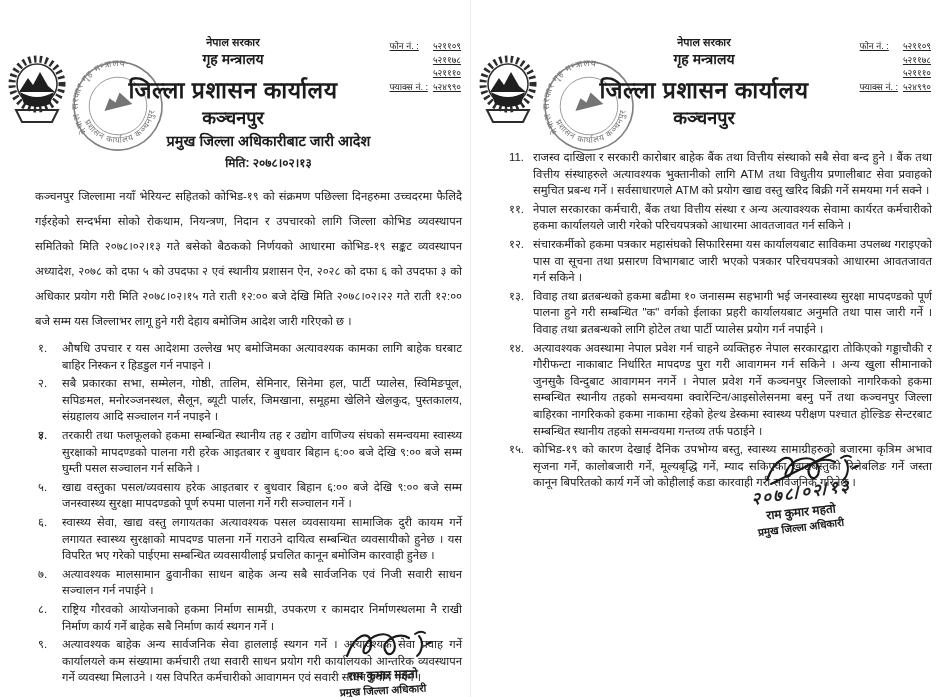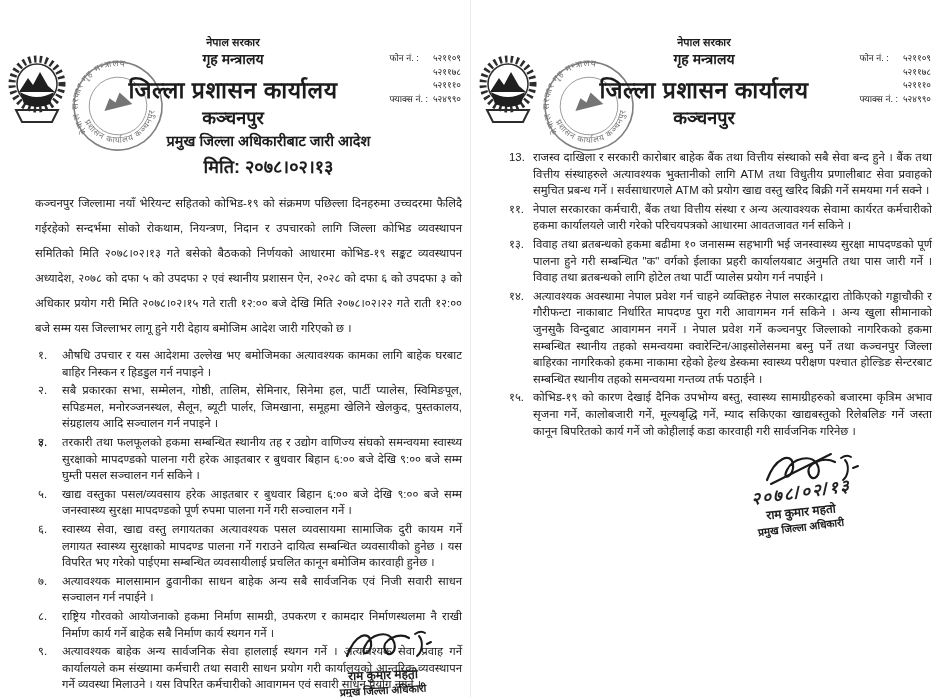--- a/index.html
+++ b/index.html
@@ -10,30 +10,30 @@
   .page--right { border-left:1px solid #ececec; }
 
   
   .emblem { position:absolute; left:6px; top:52px; width:62px; height:82px; }
   .stamp  { position:absolute; left:70px; top:58px; width:96px; height:96px; transform:rotate(-14deg); opacity:.85; }
   .lh-center { position:absolute; left:93px; top:36px; width:280px; text-align:center; line-height:1.25; }
   .lh-govt     { font-size:11px; font-weight:bold; }
   .lh-ministry { font-size:14px; font-weight:bold; margin-top:1px; }
   .lh-office   { font-size:23px; font-weight:bold; letter-spacing:.5px; margin-top:8px; white-space:nowrap; }
   .lh-district { font-size:18px; font-weight:bold; margin-top:2px; }
-  .lh-contact { position:absolute; right:8px; top:52px; font-size:9px; line-height:1.5; color:#222; }
+  .lh-contact { position:absolute; right:8px; top:40px; font-size:9px; line-height:1.5; color:#222;text-decoration:underline; }
   .lh-contact table { border-collapse:collapse; }
   .lh-contact td { padding:0 1px; vertical-align:top; }
   .lh-contact .num { text-align:right; padding-left:4px; }
 
   
   .content { position:absolute; left:35px; right:8px; top:130px; }
   .content--p2 { top:143px; }
   .doc-title { text-align:center; font-size:14.5px; font-weight:bold; margin-left:40px; }
-  .doc-date  { text-align:center; font-size:18px; font-weight:bold; margin-top:4px; margin-left:40px; }
+  .doc-date  { text-align:center; font-size:12px; font-weight:bold; margin-top:4px; margin-left:40px; }
   .intro { margin-top:13px; font-size:11.4px; line-height:25px; text-align:justify; }
   .items { margin-top:6px; }
   .item { position:relative; padding-left:27px; font-size:11.4px; line-height:16.6px; text-align:justify; margin-top:2px; }
   .item .item-num { position:absolute; left:3px; top:0; }
   .closing { font-size:11.4px; line-height:17px; text-align:justify; margin-top:10px; margin-left:-2px; }
 
   
   .sig1 { position:absolute; right:12px; top:626px; width:150px; text-align:center; }
   .sig1 .squiggle { margin-left:20px; }
   .sig1 .sig-name  { font-size:12px; font-weight:bold; transform:rotate(-2deg); margin-top:-4px; }
@@ -180,22 +180,23 @@
       <tr>
             <td>फ्याक्स नं. :</td>
           <td class="num">५२४९९०</td>
           </tr>
     </tbody>
       </table>
   </div>
 
   <div class="content content--p2">
     <div class="items">
-      <div class="item"><span class="item-num">13.</span><span>राजस्व दाखिला र सरकारी कारोबार बाहेक बैंक तथा वित्तीय संस्थाको सबै सेवा बन्द हुने । बैंक तथा वित्तीय संस्थाहरुले अत्यावश्यक भुक्तानीको लागि ATM तथा विधुतीय प्रणालीबाट सेवा प्रवाहको समुचित प्रबन्ध गर्ने ।  सर्वसाधारणले ATM को प्रयोग खाद्य वस्तु खरिद बिक्री गर्ने समयमा गर्न सक्ने ।</span></div>
+      <div class="item"><span class="item-num">11.</span><span>राजस्व दाखिला र सरकारी कारोबार बाहेक बैंक तथा वित्तीय संस्थाको सबै सेवा बन्द हुने । बैंक तथा वित्तीय संस्थाहरुले अत्यावश्यक भुक्तानीको लागि ATM तथा विधुतीय प्रणालीबाट सेवा प्रवाहको समुचित प्रबन्ध गर्ने ।  सर्वसाधारणले ATM को प्रयोग खाद्य वस्तु खरिद बिक्री गर्ने समयमा गर्न सक्ने ।</span></div>
       <div class="item"><span class="item-num">११.</span><span>नेपाल सरकारका कर्मचारी, बैंक तथा वित्तीय संस्था र अन्य अत्यावश्यक सेवामा कार्यरत कर्मचारीको हकमा कार्यालयले जारी गरेको परिचयपत्रको आधारमा आवतजावत गर्न सकिने ।</span></div>
+      <div class="item"><span class="item-num">१२.</span><span>संचारकर्मीको हकमा पत्रकार महासंघको सिफारिसमा यस कार्यालयबाट साविकमा उपलब्ध गराइएको पास वा सूचना तथा प्रसारण विभागबाट जारी भएको पत्रकार परिचयपत्रको आधारमा आवतजावत गर्न सकिने ।</span></div>
       <div class="item"><span class="item-num">१३.</span><span>विवाह तथा ब्रतबन्धको हकमा बढीमा १० जनासम्म सहभागी भई जनस्वास्थ्य सुरक्षा मापदण्डको पूर्ण पालना हुने गरी सम्बन्धित "क" वर्गको ईलाका प्रहरी कार्यालयबाट अनुमति तथा पास जारी गर्ने  । विवाह तथा ब्रतबन्धको लागि होटेल तथा पार्टी प्यालेस प्रयोग गर्न नपाईने ।</span></div>
       <div class="item"><span class="item-num">१४.</span><span>अत्यावश्यक अवस्थामा नेपाल प्रवेश गर्न चाहने व्यक्तिहरु नेपाल सरकारद्वारा तोकिएको गड्डाचौकी र गौरीफन्टा नाकाबाट निर्धारित मापदण्ड पुरा गरी आवागमन गर्न सकिने । अन्य खुला सीमानाको जुनसुकै विन्दुबाट आवागमन नगर्ने । नेपाल प्रवेश गर्ने कञ्चनपुर जिल्लाको नागरिकको हकमा सम्बन्धित स्थानीय तहको समन्वयमा क्वारेन्टिन/आइसोलेसनमा बस्नु पर्ने तथा कञ्चनपुर जिल्ला बाहिरका नागरिकको हकमा नाकामा रहेको हेल्थ डेस्कमा स्वास्थ्य परीक्षण पश्चात होल्डिङ सेन्टरबाट सम्बन्धित स्थानीय तहको समन्वयमा गन्तव्य तर्फ पठाईने ।</span></div>
       <div class="item"><span class="item-num">१५.</span><span>कोभिड-१९ को कारण देखाई दैनिक उपभोग्य बस्तु, स्वास्थ्य सामाग्रीहरुको बजारमा कृत्रिम अभाव सृजना गर्ने, कालोबजारी गर्ने, मूल्यबृद्धि गर्ने, म्याद सकिएका खाद्यबस्तुको रिलेबलिङ गर्ने जस्ता कानून बिपरितको कार्य गर्ने जो कोहीलाई कडा कारवाही गरी सार्वजनिक गरिनेछ ।</span></div>
     </div>
   </div>
 
   <div class="sig2">
     <svg class="squiggle" width="110" height="42" viewBox="0 0 110 42" aria-hidden="true">
       <path d="M6 32 C14 10 30 4 32 16 C34 28 20 34 26 22 C32 10 50 6 56 16 C62 26 52 36 48 26 C44 16 62 8 74 14" fill="none" stroke="#1a1a1a" stroke-width="2.2" stroke-linecap="round"></path>
       <path d="M80 10 q6 -4 10 -1 M84 12 c5 6 3 16 -2 20 M92 20 l5 -2 M10 36 L70 6" fill="none" stroke="#1a1a1a" stroke-width="2" stroke-linecap="round"></path>

